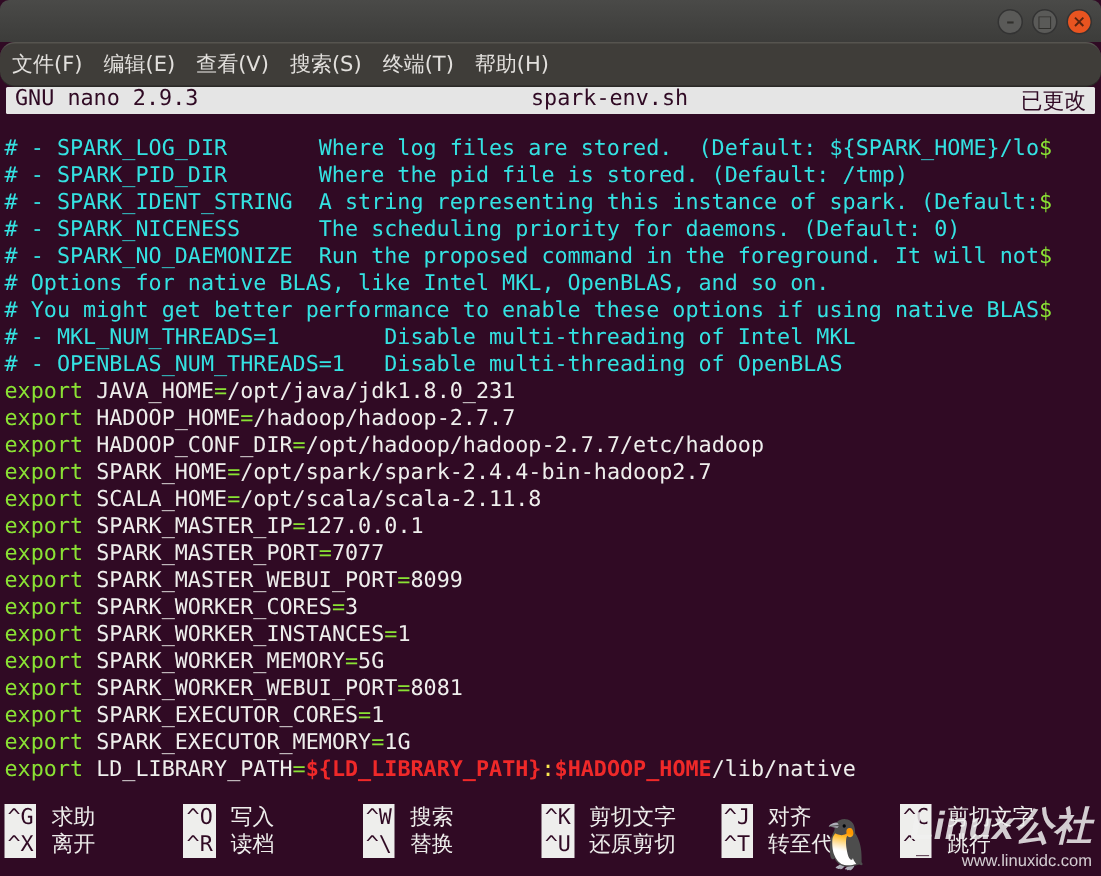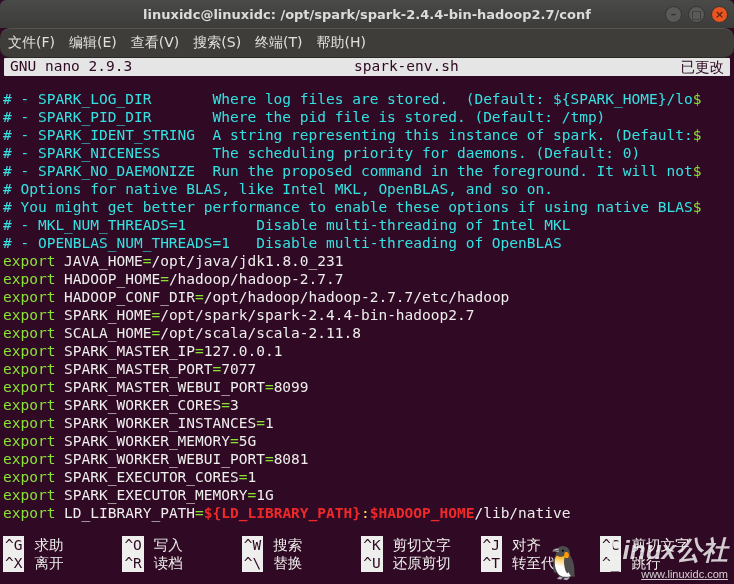--- a/index.html
+++ b/index.html
@@ -98,28 +98,27 @@
   margin-right: 10px;
 }
 .watermark {
   position: absolute;
   right: 6px; bottom: 4px;
   font-family: Arial, sans-serif;
   color: rgba(240,240,240,0.85);
   pointer-events: none;
 }
 .watermark .big { font-size: 26px; font-weight: bold; font-style: italic; }
-.watermark .small { font-size: 11px; text-align: right; text-decoration: underline; }
+.watermark .small { font-size: 11px; text-align: right; }
 .penguin { position:absolute; right:150px; bottom:2px; font-size:32px; }
 </style>
 </head>
 <body>
 
 <div class="titlebar">
-  <span>linuxidc@linuxidc: /opt/spark/spark-2.4.4-bin-hadoop2.7/conf</span>
   <div class="win-controls">
     <div class="win-btn">–</div>
     <div class="win-btn">□</div>
     <div class="win-btn close">×</div>
   </div>
 </div>
 
 <div class="menubar">
   <span>文件(F)</span>
   <span>编辑(E)</span>

